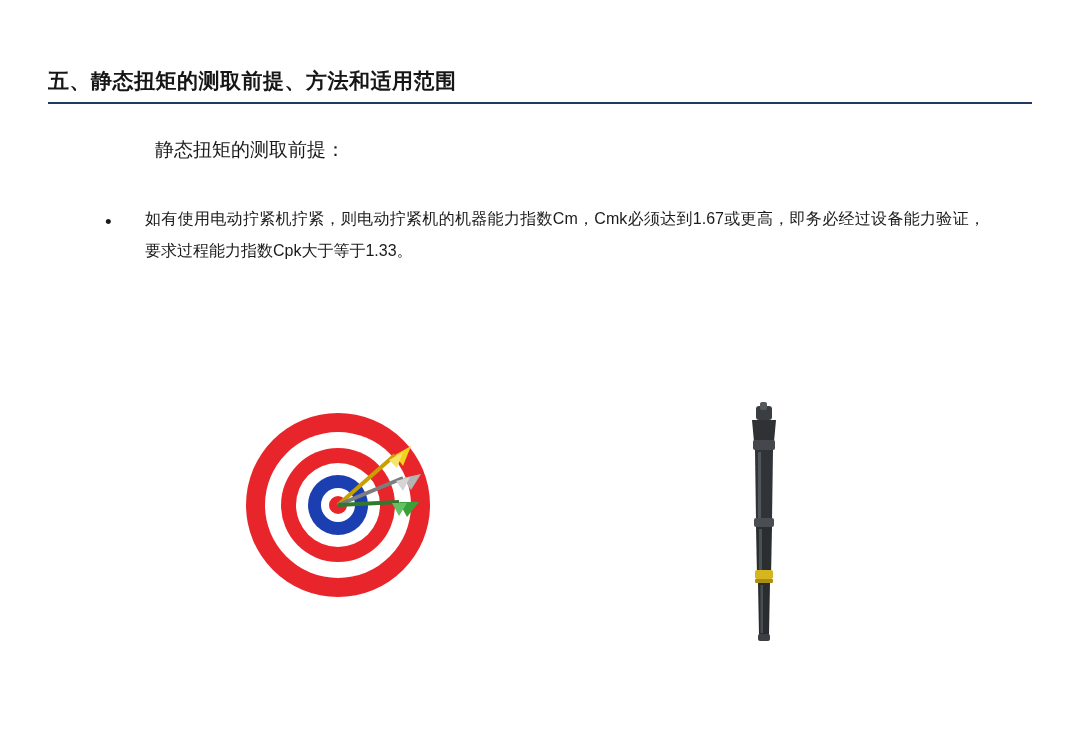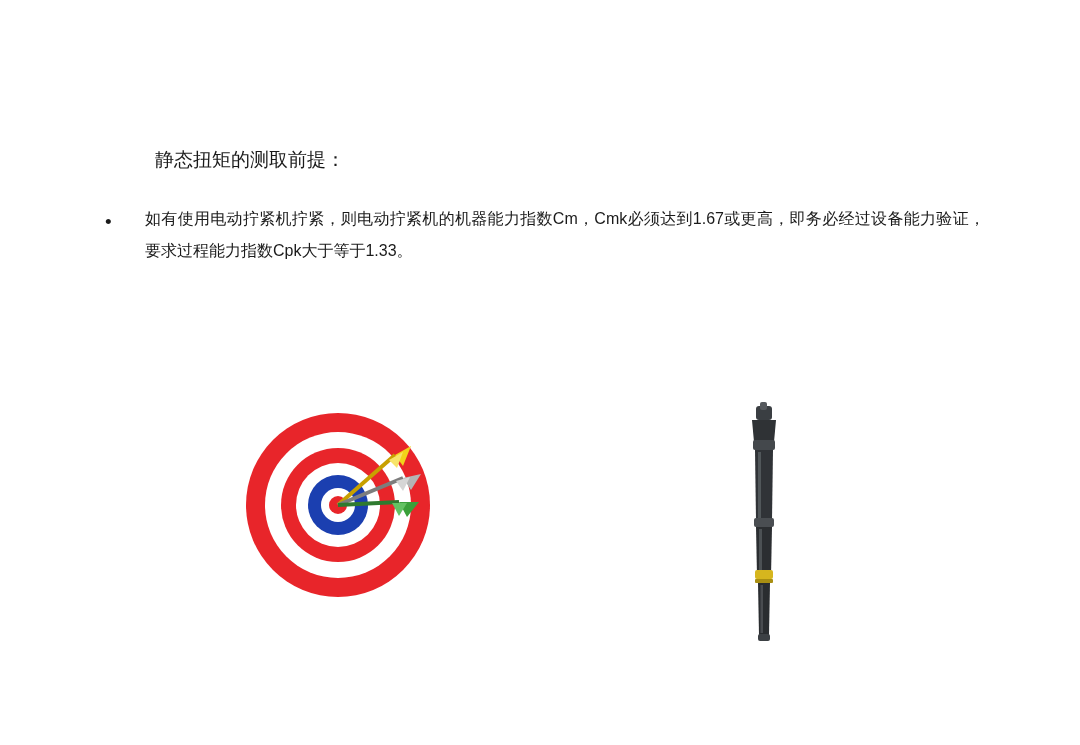--- a/index.html
+++ b/index.html
@@ -42,21 +42,21 @@
     margin-top: 9px;
     width: 984px;
     height: 2px;
     background: #1f3864;
   }
 
   
   .lead-line {
     position: absolute;
     left: 155px;
-    top: 146px;
+    top: 136px;
     font-size: 19px;
     color: #1a1a1a;
     line-height: 1.5;
   }
 
   .bullet-row {
     position: absolute;
     left: 105px;
     top: 203px;
     width: 880px;
@@ -111,20 +111,24 @@
     top: 10px;
     width: 140px;
     height: 250px;
   }
 </style>
 </head>
 <body>
 
 <div class="slide">
 
+  <div class="title-block">
+    <div class="title-text">五、静态扭矩的测取前提、方法和适用范围</div>
+    <div class="title-rule"></div>
+  </div>
 
   <div class="lead-line">静态扭矩的测取前提：</div>
 
   <div class="bullet-row">
     <div class="bullet-mark">•</div>
     <div class="bullet-text">如有使用电动拧紧机拧紧，则电动拧紧机的机器能力指数Cm，Cmk必须达到1.67或更高，即务必经过设备能力验证，要求过程能力指数Cpk大于等于1.33。</div>
   </div>
 
   <div class="figures">
 

